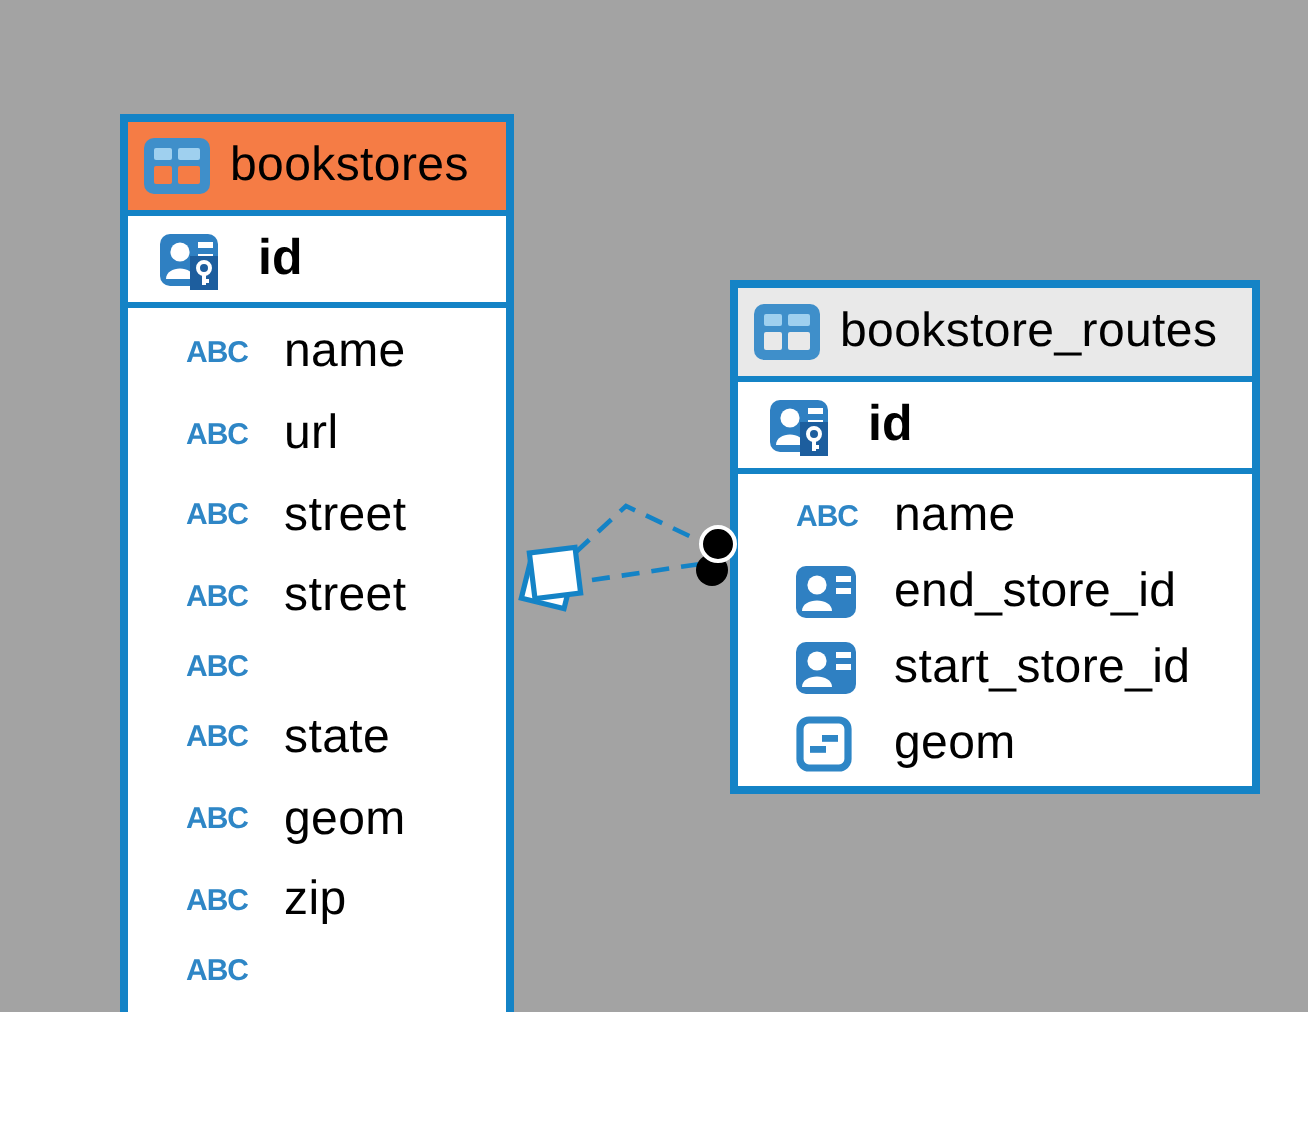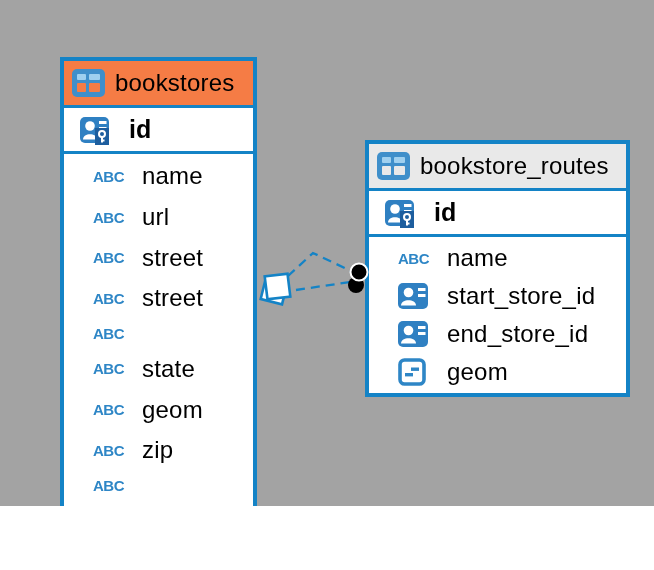--- a/index.html
+++ b/index.html
@@ -173,33 +173,33 @@
       <div class="row">
         <span class="iconslot">
           <svg width="30" height="26" viewBox="0 0 30 26">
             <rect width="30" height="26" rx="5" fill="#2f80c2"></rect>
             <circle cx="10.5" cy="9.5" r="4.8" fill="#fff"></circle>
             <path d="M3 22.5 C3 15.5 18 15.5 18 22.5 Z" fill="#fff"></path>
             <rect x="20" y="5" width="7.5" height="3" fill="#fff"></rect>
             <rect x="20" y="11" width="7.5" height="3" fill="#fff"></rect>
           </svg>
         </span>
-        <span class="fname">start_store_id</span>
+        <span class="fname">end_store_id</span>
       </div>
       <div class="row">
         <span class="iconslot">
           <svg width="30" height="26" viewBox="0 0 30 26">
             <rect width="30" height="26" rx="5" fill="#2f80c2"></rect>
             <circle cx="10.5" cy="9.5" r="4.8" fill="#fff"></circle>
             <path d="M3 22.5 C3 15.5 18 15.5 18 22.5 Z" fill="#fff"></path>
             <rect x="20" y="5" width="7.5" height="3" fill="#fff"></rect>
             <rect x="20" y="11" width="7.5" height="3" fill="#fff"></rect>
           </svg>
         </span>
-        <span class="fname">end_store_id</span>
+        <span class="fname">start_store_id</span>
       </div>
       <div class="row">
         <span class="iconslot">
           <svg width="28" height="28" viewBox="0 0 28 28">
             <rect x="2" y="2" width="24" height="24" rx="4.5" fill="#fff" stroke="#2e86c6" stroke-width="3.6"></rect>
             <rect x="13" y="9.5" width="8" height="3.4" fill="#2e86c6"></rect>
             <rect x="7" y="15" width="8" height="3.4" fill="#2e86c6"></rect>
           </svg>
         </span>
         <span class="fname">geom</span>

